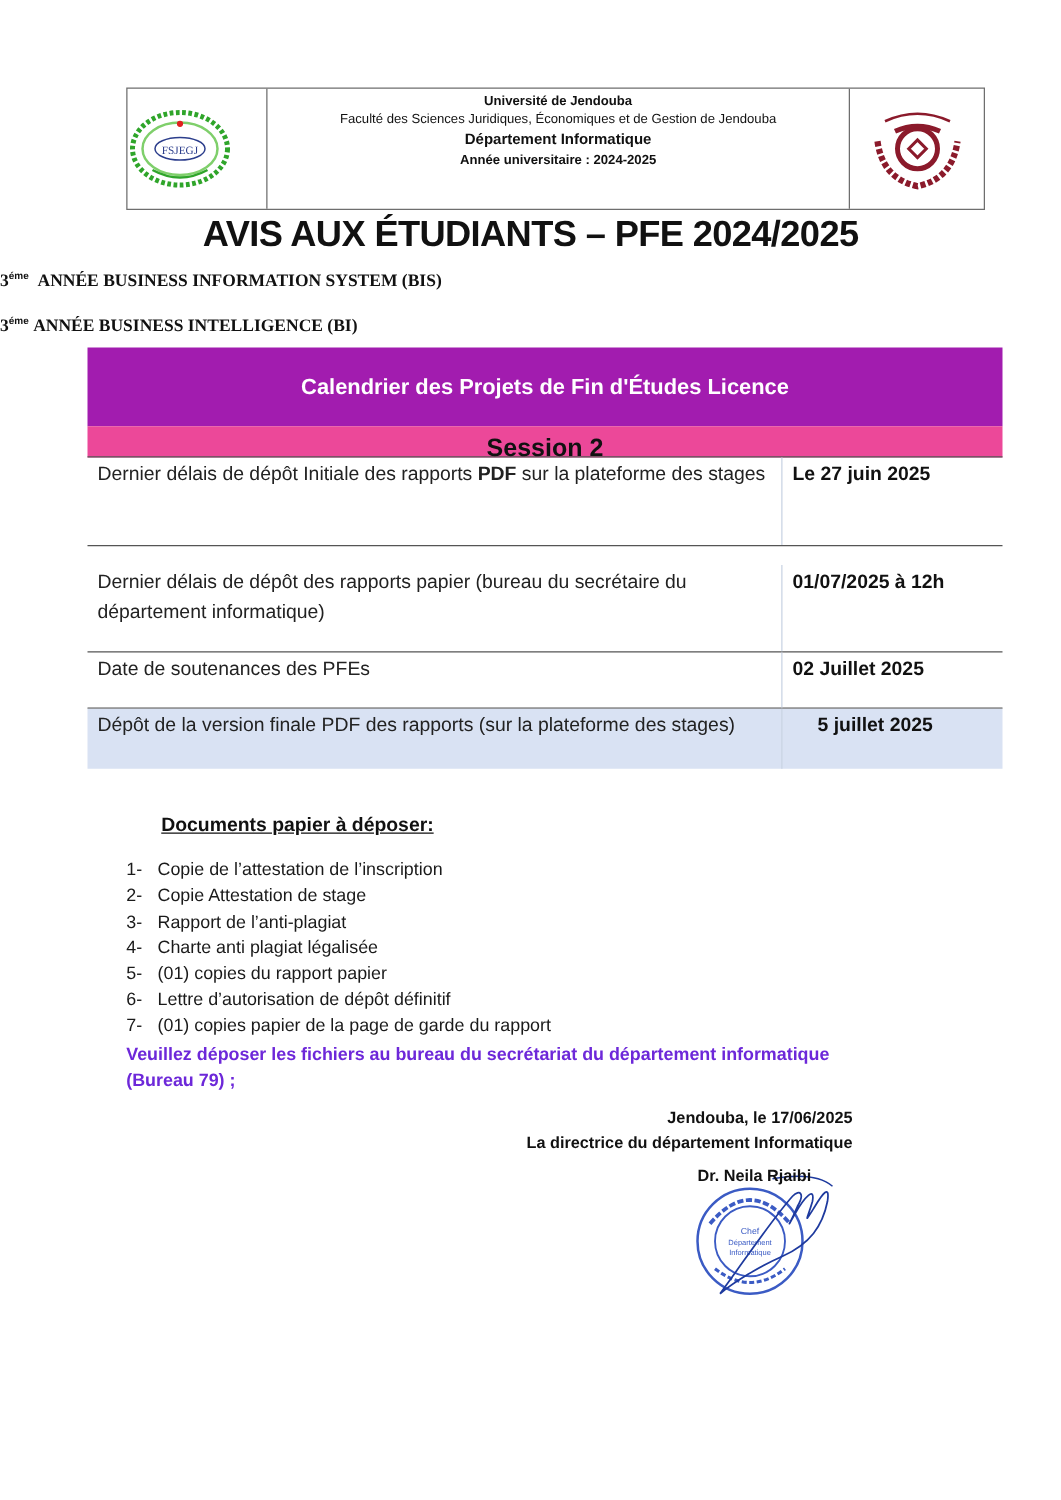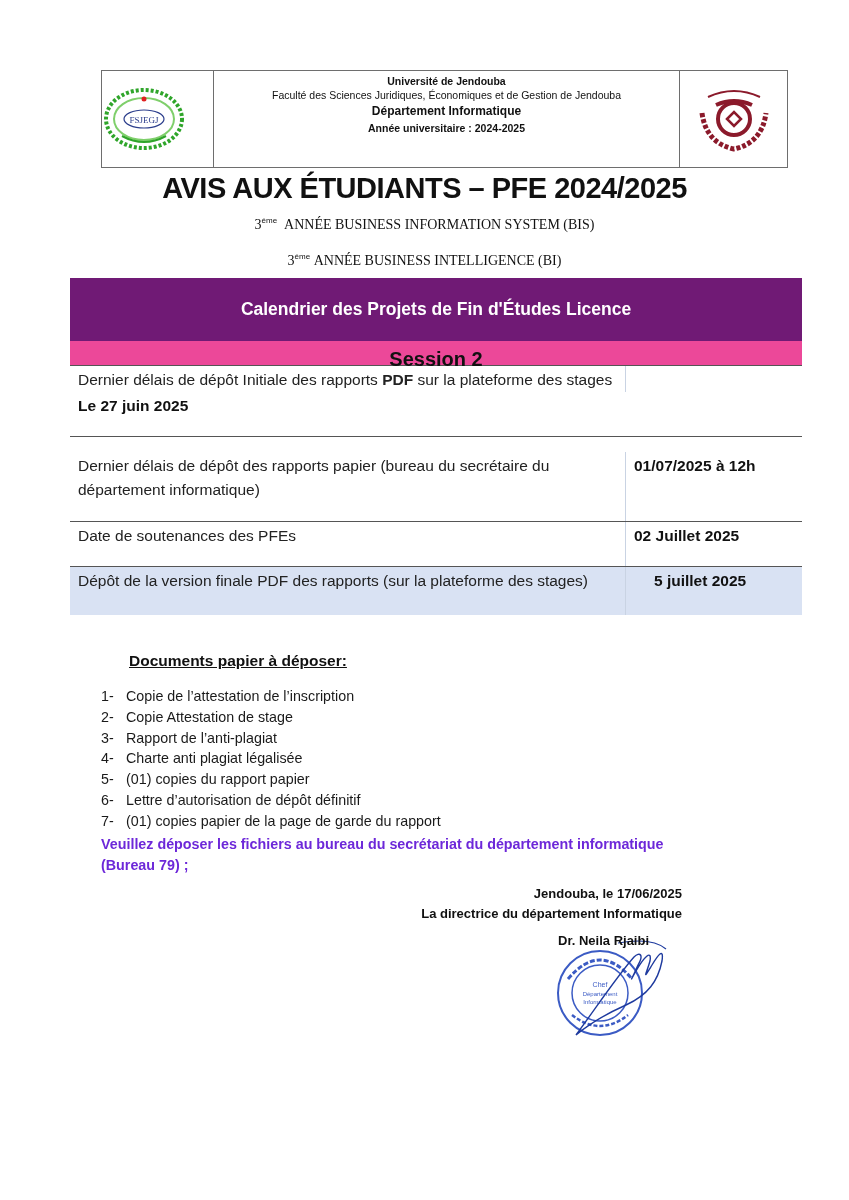--- a/index.html
+++ b/index.html
@@ -18,50 +18,50 @@
     .hb-line2 { font-size: 10.5px; font-weight: normal; line-height: 14px; }
     .hb-line3 { font-size: 12px; font-weight: bold; line-height: 18px; }
     .hb-line4 { font-size: 10.5px; font-weight: bold; line-height: 16px; }
 
     
     .main-title {
       position: absolute; left: 0; width: 849px; top: 172px; text-align: center;
       font-size: 29px; font-weight: bold; letter-spacing: -0.5px;
     }
     .subtitle {
-      position: absolute; left: 0; width: 849px; text-align: center;
-      font-family: "Liberation Serif", "DejaVu Serif", serif; font-size: 14px; font-weight: normal;
+      position: absolute; left: 0; width: 849px; text-align: left;
+      font-family: "Liberation Serif", "DejaVu Serif", serif; font-size: 14px; font-weight: bold;
     }
     .subtitle sup { font-family: "Liberation Sans", sans-serif; font-size: 8px; vertical-align: 6px; }
     .sub1 { top: 216px; }
     .sub2 { top: 252px; }
 
     
     .cal {
       position: absolute; left: 70px; top: 278px; width: 732px;
     }
     .cal-head {
-      height: 63px; background: #701a75; color: #ffffff; text-align: center;
+      height: 63px; background: #a21caf; color: #ffffff; text-align: center;
       font-size: 17.5px; font-weight: bold; line-height: 63px;
     }
     .cal-session {
       height: 25px; background: #ec4899; text-align: center;
       font-size: 20px; font-weight: bold; line-height: 36px; color: #111;
       border-bottom: 1.5px solid #555;
     }
     .cal-row { display: flex; border-bottom: 1.5px solid #555; }
     .cal-row.last { border-bottom: none; background: #d9e2f3; }
     .cal-row .desc {
       width: 556px; padding: 2px 8px 0 8px; font-size: 15.5px; line-height: 24px; color: #222;
       border-right: 1px solid #c9d3e3;
     }
     .cal-row .date {
       flex: 1; padding: 2px 8px 0 8px; font-size: 15.5px; font-weight: bold; line-height: 24px; color: #111;
     }
-    .r1 { height: 71px; flex-direction: column; }
+    .r1 { height: 71px; }
     .r2 { height: 70px; margin-top: 15px; }
     .r3 { height: 45px; }
     .r4 { height: 48px; gap: 20px; }
 
     
     .docs-title {
       position: absolute; left: 101px; top: 652px; font-size: 15.5px; font-weight: bold; text-decoration: underline; margin-left: 28px;
     }
     .docs-list { position: absolute; left: 101px; top: 686px; list-style: none; }
     .docs-list li { font-size: 14.3px; line-height: 20.8px; color: #1a1a1a; display: flex; }

